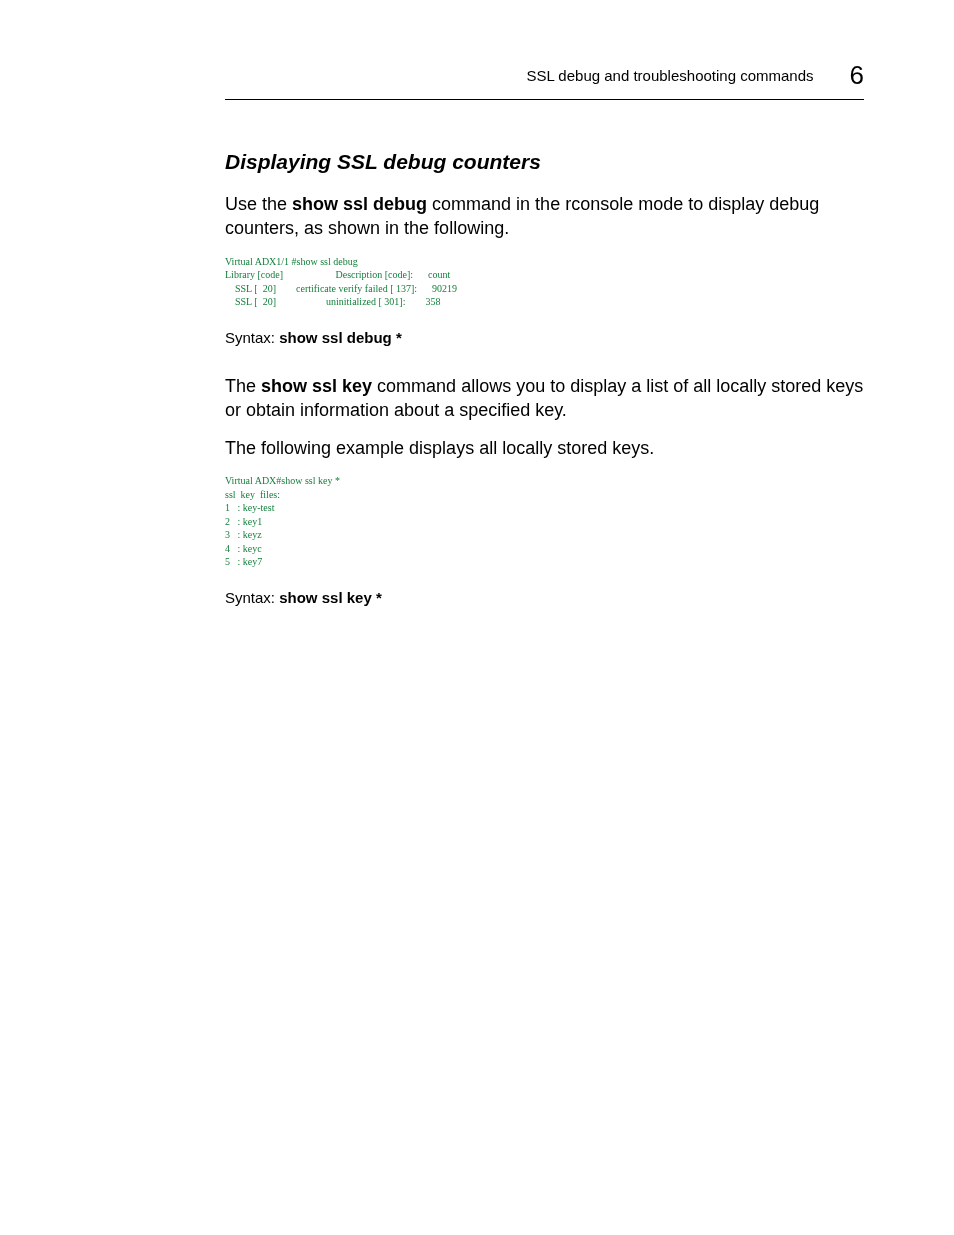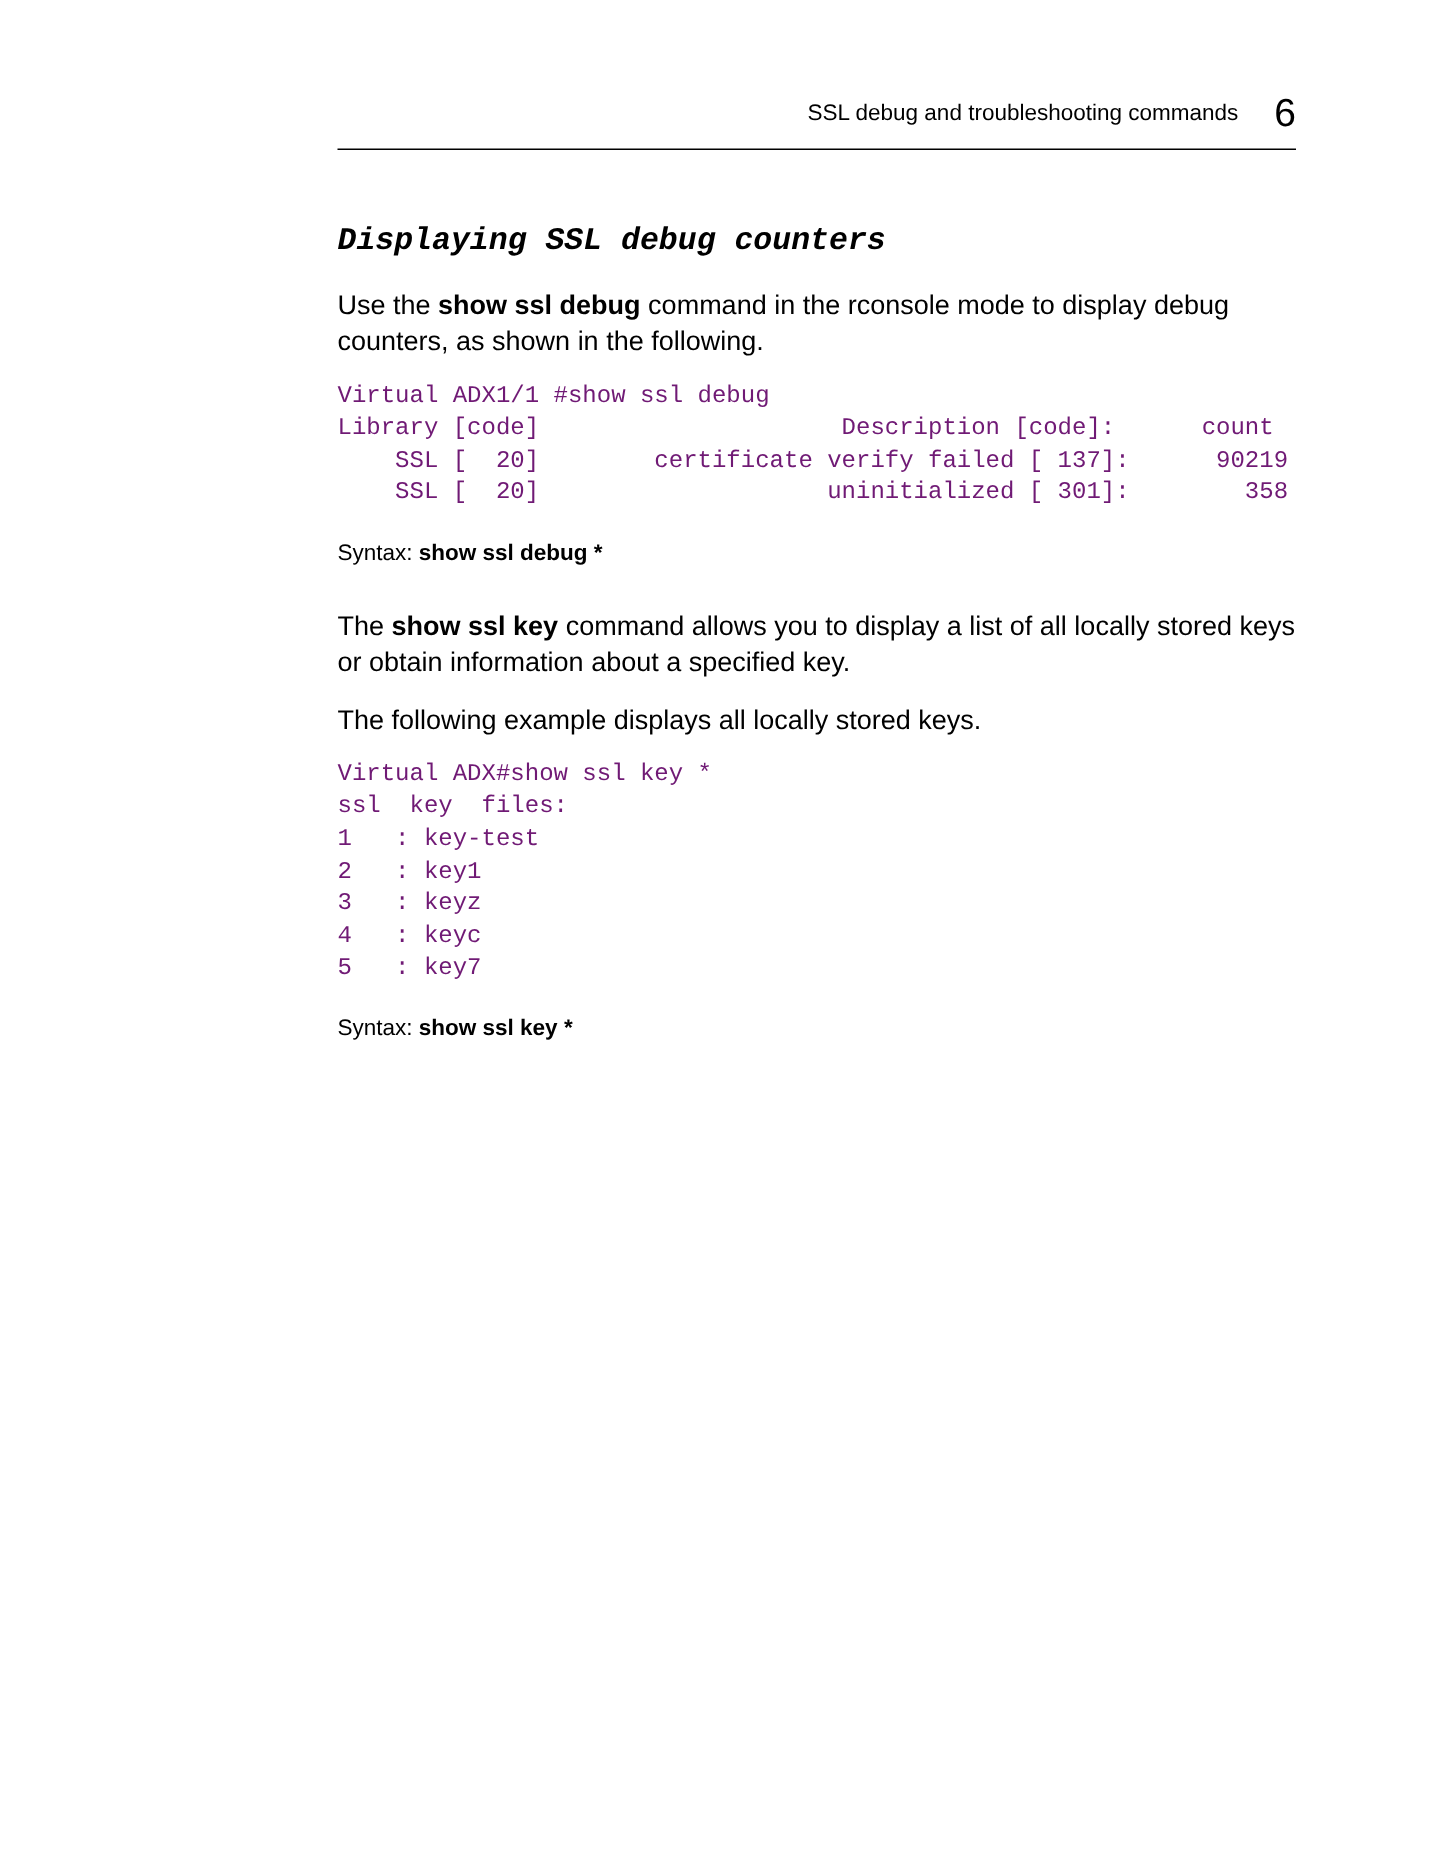--- a/index.html
+++ b/index.html
@@ -15,61 +15,61 @@
       color: #000;
       position: relative;
     }
     .page {
       padding: 60px 90px 60px 225px;
     }
     .header {
       display: flex;
       justify-content: flex-end;
       align-items: center;
-      gap: 24px;
+      gap: 36px;
       margin-bottom: 8px;
     }
     .header-text {
       font-size: 15px;
       color: #000;
     }
     .chapter-number {
       font-size: 26px;
       font-weight: normal;
       color: #000;
     }
     .header-rule {
       border: none;
       border-top: 1px solid #000;
       margin-bottom: 50px;
       margin-left: -0px;
     }
     .section-heading {
-      font-family: Liberation Mono, monospace;
+      font-family: Liberation Sans, sans-serif;
       font-style: italic;
       font-weight: bold;
       font-size: 21px;
       color: #000;
       margin-bottom: 18px;
     }
     .body-text {
       font-size: 18px;
       line-height: 1.35;
       margin-bottom: 14px;
       color: #000;
     }
     .body-text .bold {
       font-weight: bold;
     }
     .code-block {
-      font-family: Liberation Mono, monospace;
-      font-size: 16px;
+      font-family: Liberation Serif, serif;
+      font-size: 10px;
       line-height: 1.35;
       white-space: pre;
-      color: #701a75;
+      color: #15803d;
       margin-bottom: 20px;
     }
     .syntax-line {
       font-size: 15px;
       margin-bottom: 28px;
     }
     .syntax-line .syntax-label {
       font-weight: normal;
     }
     .syntax-line .syntax-cmd {

